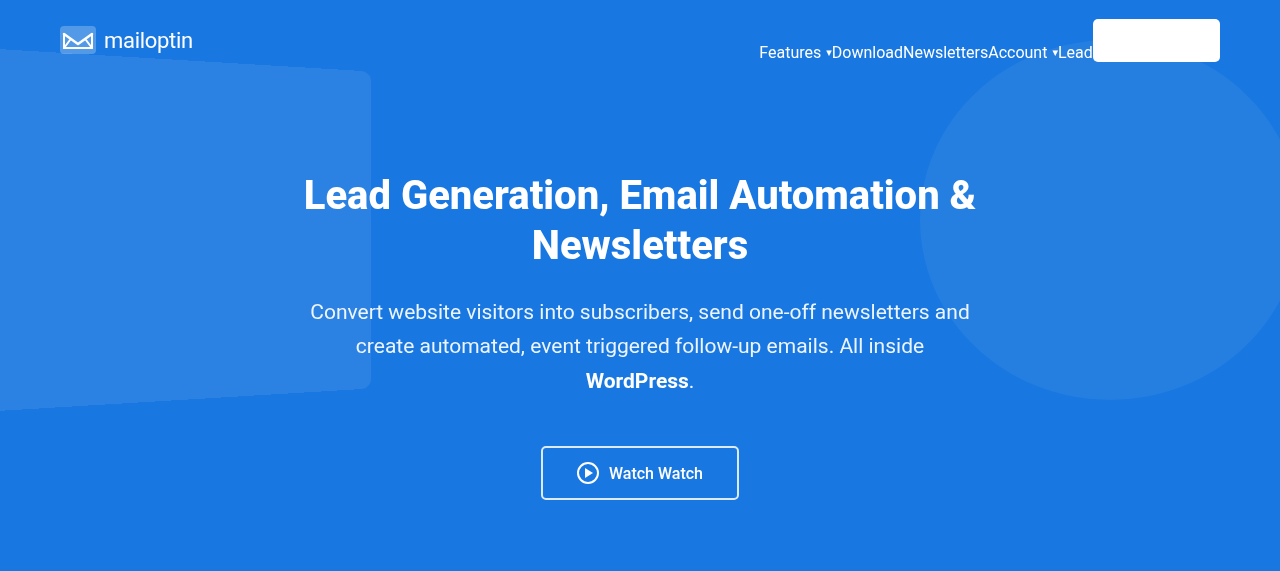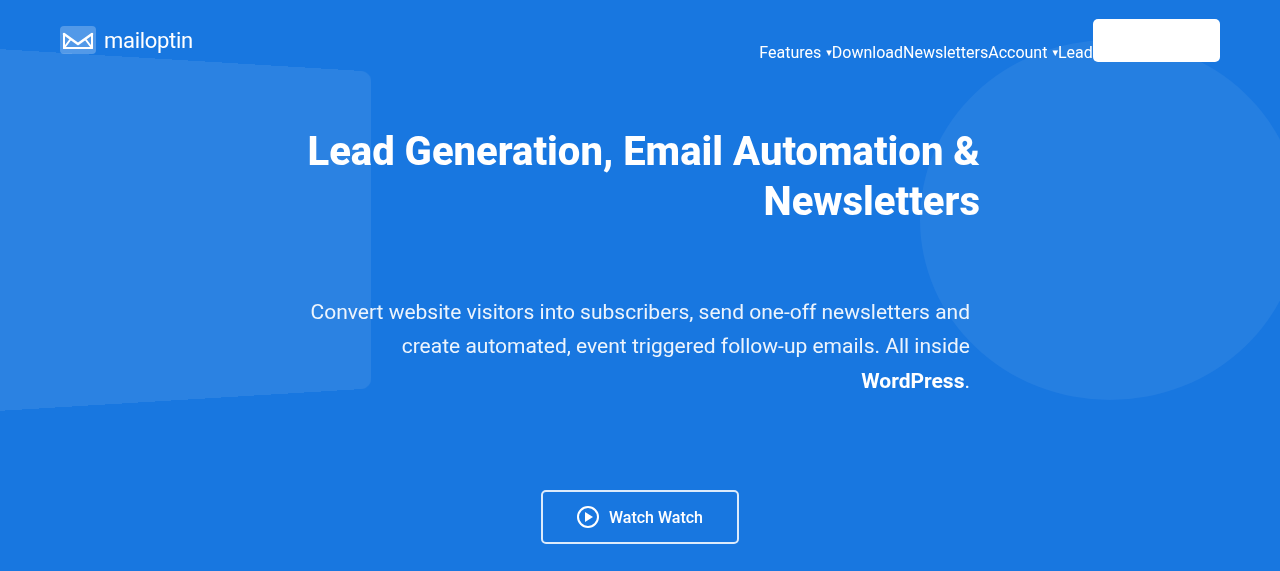--- a/index.html
+++ b/index.html
@@ -122,24 +122,23 @@
 
     
     .hero-content {
       position: relative;
       z-index: 10;
       display: flex;
       flex-direction: column;
       align-items: center;
       justify-content: center;
       flex: 1;
-      text-align: right;
+      text-align: center;
       padding: 0 200px;
       margin-top: 20px;
-      gap: 44px;
     }
 
     .hero-title {
       color: white;
       font-size: 40px;
       font-weight: 800;
       line-height: 1.25;
       margin-bottom: 24px;
       max-width: 680px;
     }

